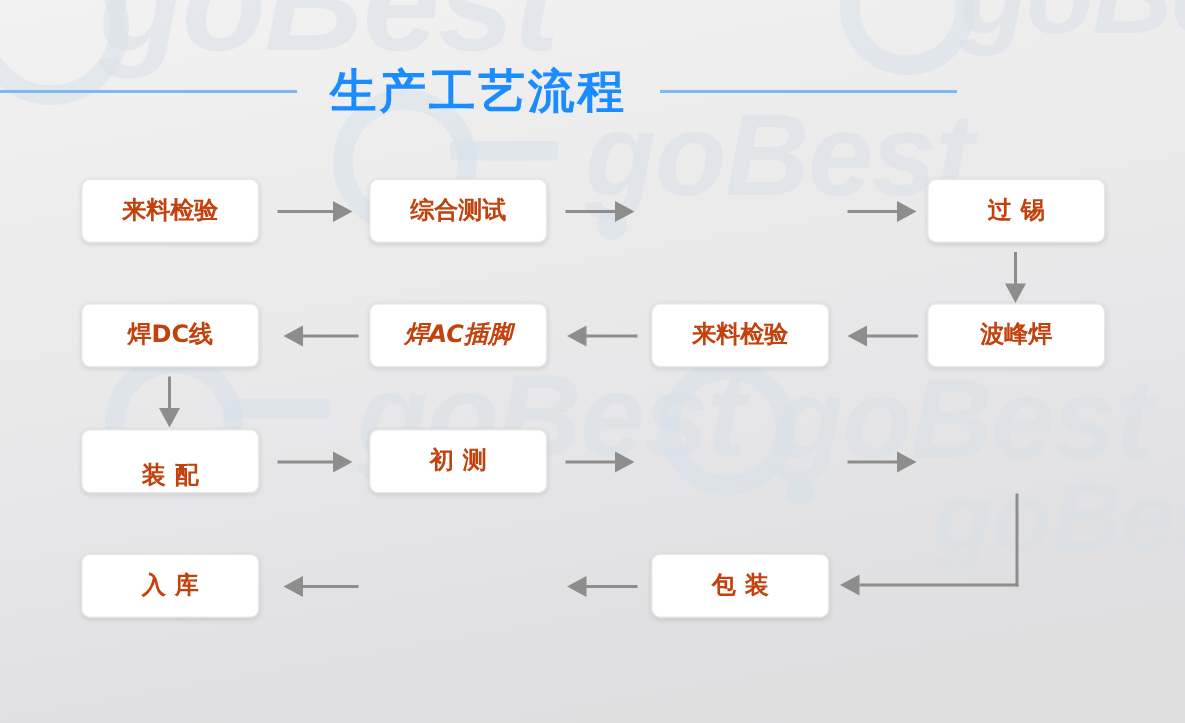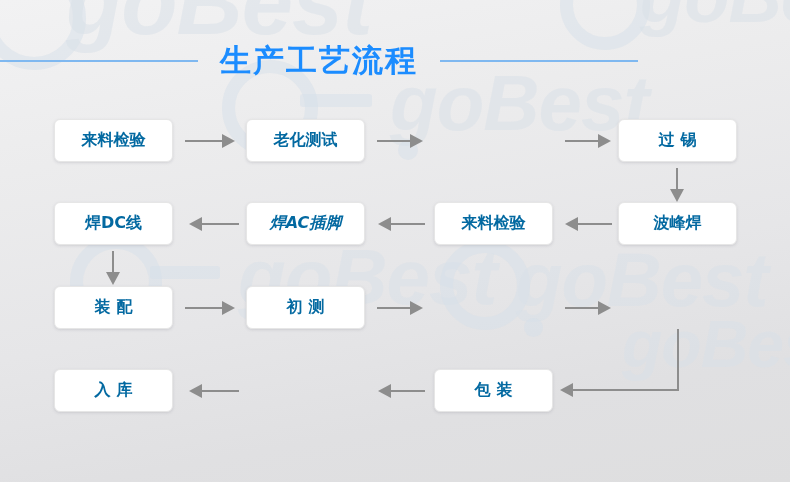--- a/index.html
+++ b/index.html
@@ -91,21 +91,21 @@
     border-radius: 6px;
     box-shadow: 0 1px 3px rgba(120,120,130,0.22);
     box-sizing: border-box;
     display: flex;
     align-items: center;
     justify-content: center;
   }
   .node span {
     font-size: 16px;
     font-weight: bold;
-    color: #0369a1;
+    color: #c2410c;
     white-space: nowrap;
     font-family: "DejaVu Sans", "Liberation Sans", sans-serif;
   }
   .node.spaced span { letter-spacing: 6px; text-indent: 6px; }
 
   
   .arrow-h {
     position: absolute;
     height: 18px;
   }
@@ -206,21 +206,21 @@
   <div class="flow">
 
     <div class="node" style="left:54px; top:119px;">
       <span>来料检验</span>
     </div>
     <div class="arrow-h right" style="left:185px; top:132px; width:50px;">
       <div class="shaft"></div>
         <div class="head"></div>
     </div>
     <div class="node" style="left:246px; top:119px;">
-      <span>老化测试</span>
+      <span>综合测试</span>
     </div>
     <div class="arrow-h right" style="left:377px; top:132px; width:46px;">
       <div class="shaft"></div>
         <div class="head"></div>
     </div>
     <div class="arrow-h right" style="left:565px; top:132px; width:46px;">
       <div class="shaft"></div>
         <div class="head"></div>
     </div>
     <div class="node spaced" style="left:618px; top:119px;">
@@ -255,21 +255,21 @@
     </div>
     <div class="node" style="left:618px; top:202px;">
       <span>波峰焊</span>
     </div>
 
     <div class="arrow-v" style="left:104px; top:251px; height:34px;">
       <div class="shaft"></div>
         <div class="head"></div>
     </div>
 
-    <div class="node spaced" style="left:54px; top:286px;">
+    <div class="node spaced" style="left:54px; top:286px;align-items:flex-end;">
       <span>装配</span>
     </div>
     <div class="arrow-h right" style="left:185px; top:299px; width:50px;">
       <div class="shaft"></div>
         <div class="head"></div>
     </div>
     <div class="node spaced" style="left:246px; top:286px;">
       <span>初测</span>
     </div>
     <div class="arrow-h right" style="left:377px; top:299px; width:46px;">

